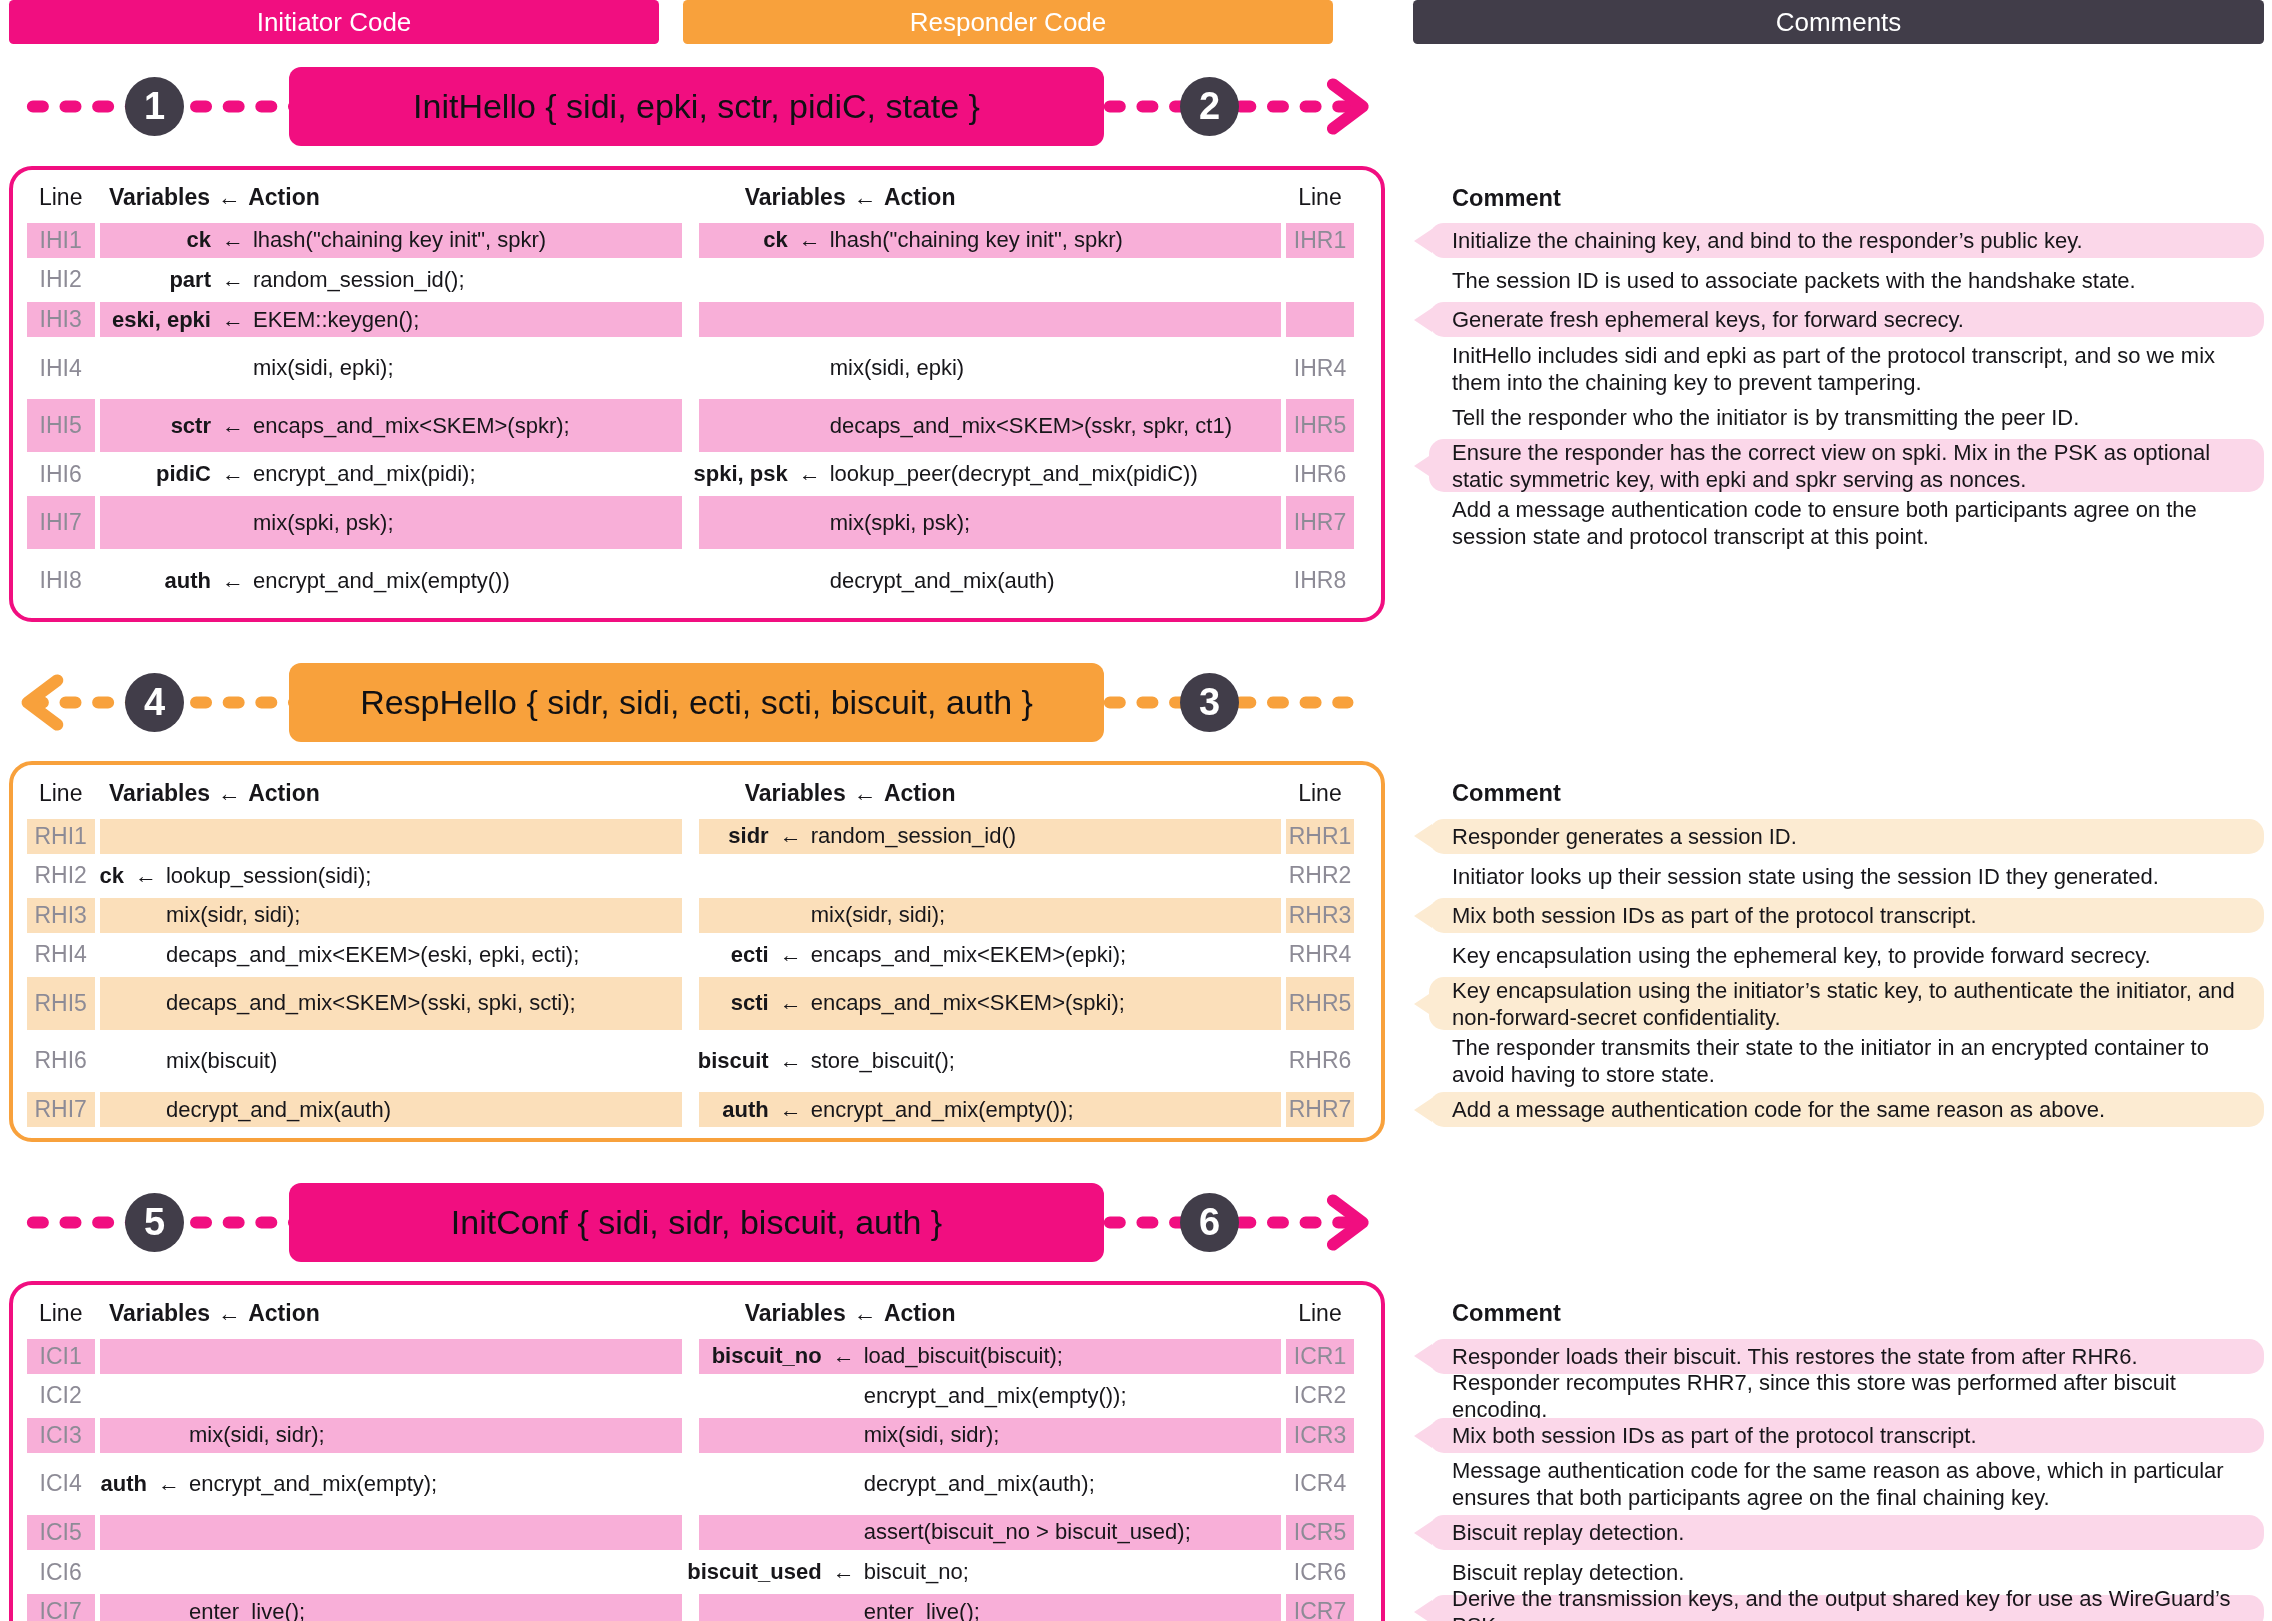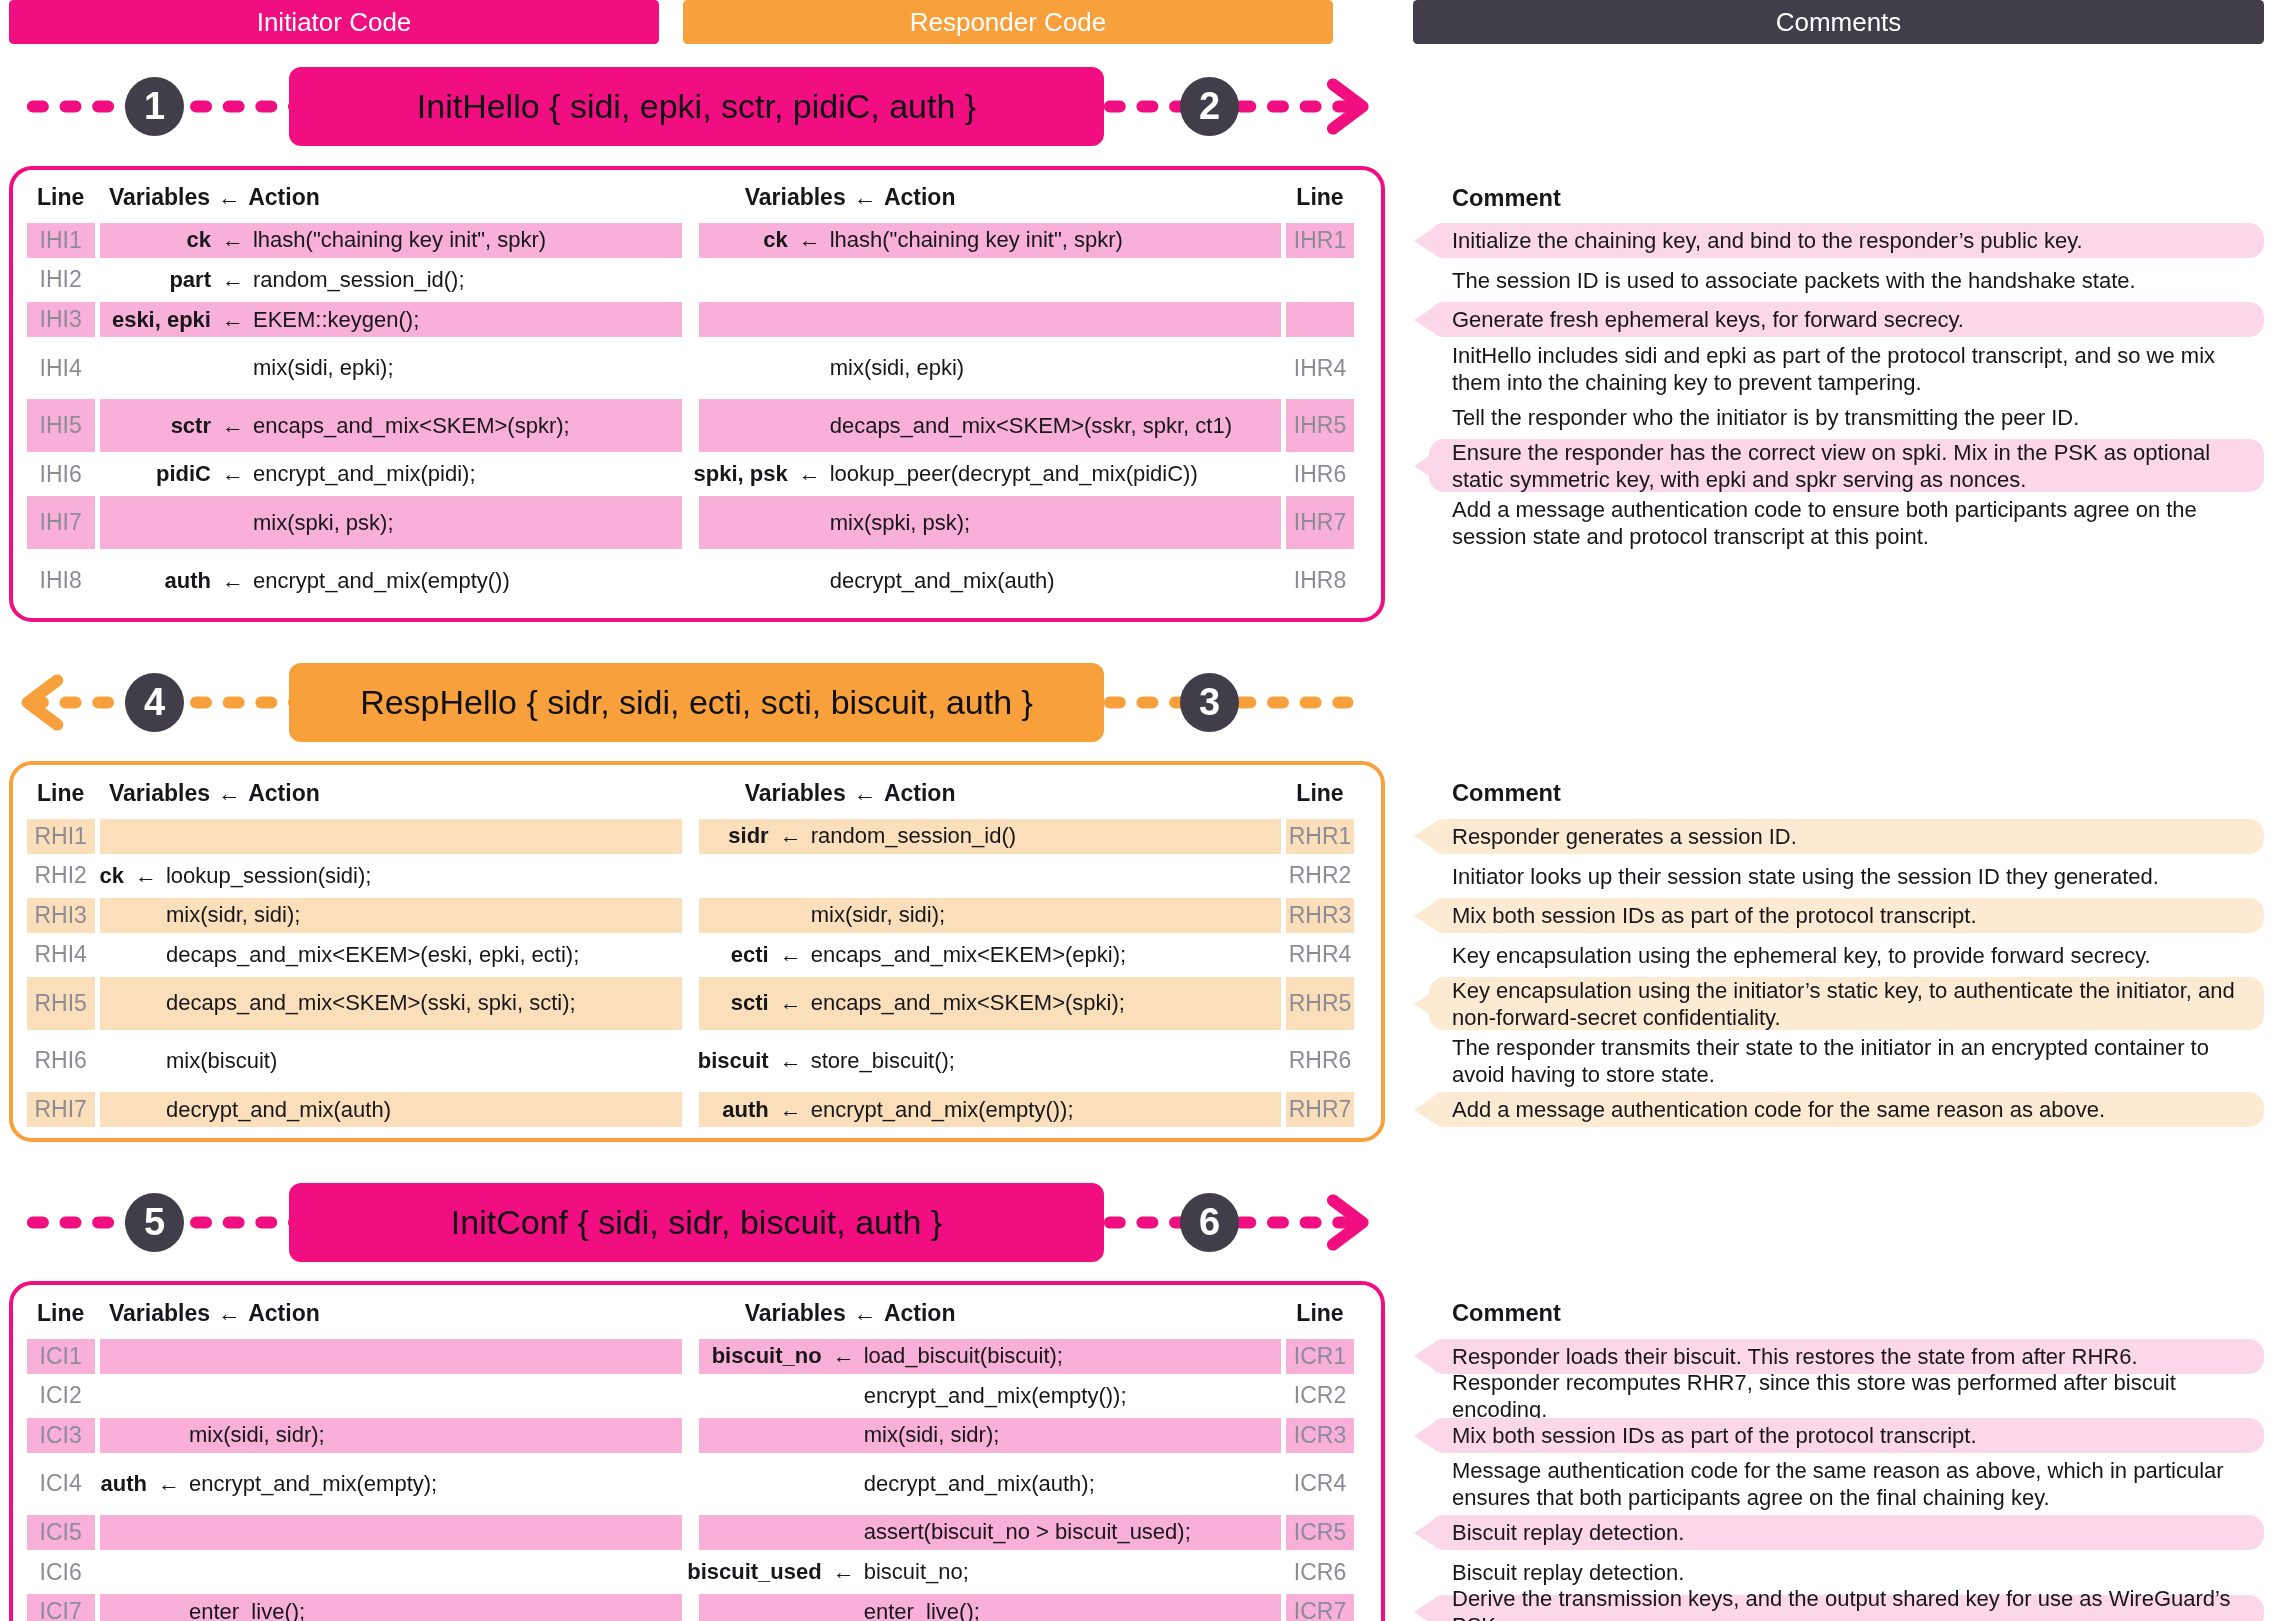--- a/index.html
+++ b/index.html
@@ -69,21 +69,21 @@
   .actbox{margin-left:9px}
   .sec-0 .cell-act.init .varbox{width:144px}
   .sec-0 .cell-act.resp .varbox{width:122px}
   .sec-1 .cell-act.init .varbox{width:57px}
   .sec-1 .cell-act.resp .varbox{width:103px}
   .sec-2 .cell-act.init .varbox{width:80px}
   .sec-2 .cell-act.resp .varbox{width:156px}
 
   
   .thead{height:35px;margin-bottom:7.6px}
-  .thead .cell-line{color:var(--ink);font-weight:bold;font-size:23px}
+  .thead .cell-line{color:var(--ink);font-weight:normal;font-size:23px}
   .thead .cell-act{font-weight:bold;font-size:23px;padding-left:9px}
   .thead .cell-act .arr{font-weight:normal;margin:0 7.6px}
   .thead .cell-act.resp{padding-left:46px}
 
   
   .comments{flex:1;margin-left:44px;padding-top:15px;min-width:0}
   .c-head{height:35px;margin-bottom:7.6px;display:flex;align-items:center;padding:0 23px;
           font-weight:bold;font-size:23.6px}
   .crow{margin-bottom:4.6px;display:flex;align-items:center;padding:0 23px;position:relative;
         font-size:22px;line-height:27px}
@@ -106,21 +106,21 @@
     <div class="flow">
       <svg class="flow-line" width="1376" height="85" viewBox="0 0 1810 112">
         <line class="dots" x1="30" y1="56" x2="1762" y2="56"></line>
         <path class="head head-right" d="M1743 27 L1782 56 L1743 85"></path>
         <path class="head head-left" d="M62 27 L23 56 L62 85" style="display: none;"></path>
       </svg>
       <div class="circle c-left">
             <span class="n-left">1</span>
           </div>
       <div class="banner">
-            <span class="banner-text">InitHello { sidi, epki, sctr, pidiC, auth }</span>
+            <span class="banner-text">InitHello { sidi, epki, sctr, pidiC, state }</span>
           </div>
       <div class="circle c-right">
             <span class="n-right">2</span>
           </div>
     </div>
     <div class="content">
       <div class="tablebox">
         <div class="trow thead">
           <div class="cell-line">Line</div>
           <div class="cell-act init">

